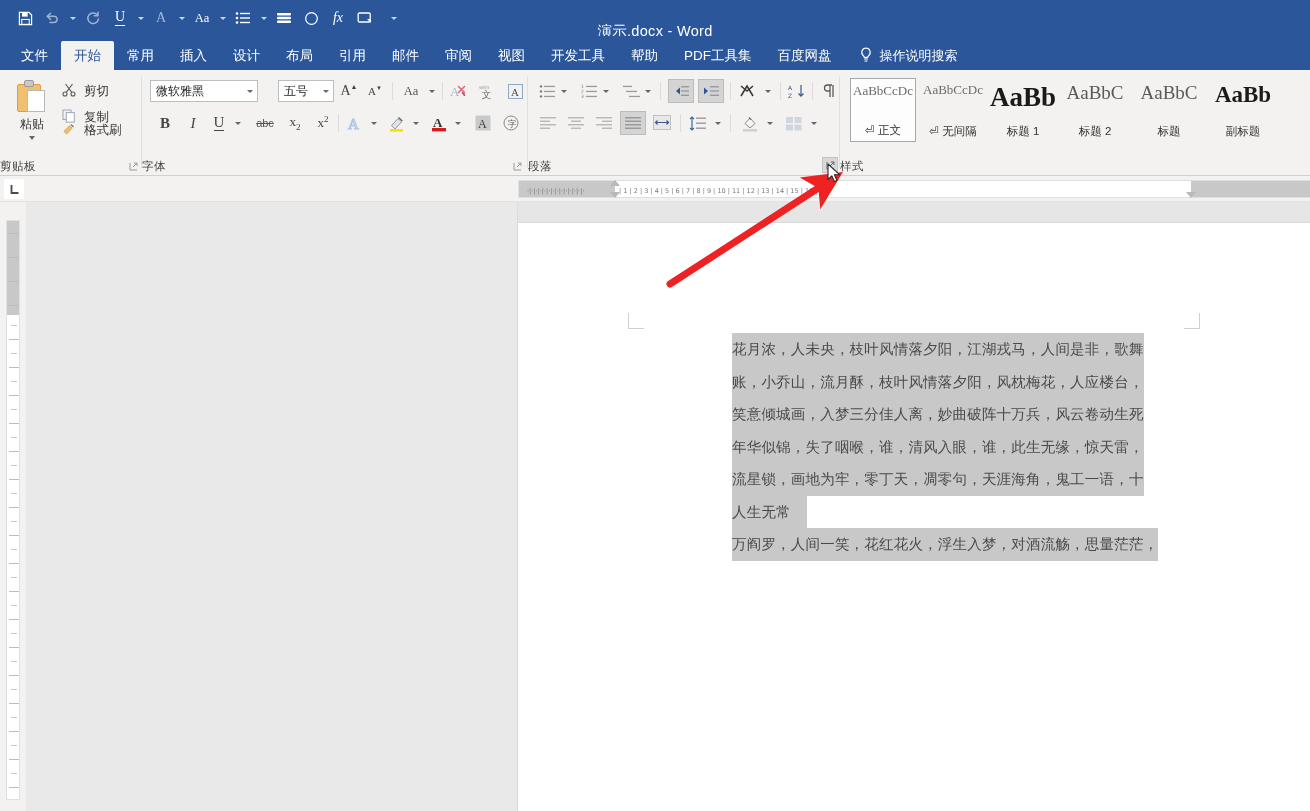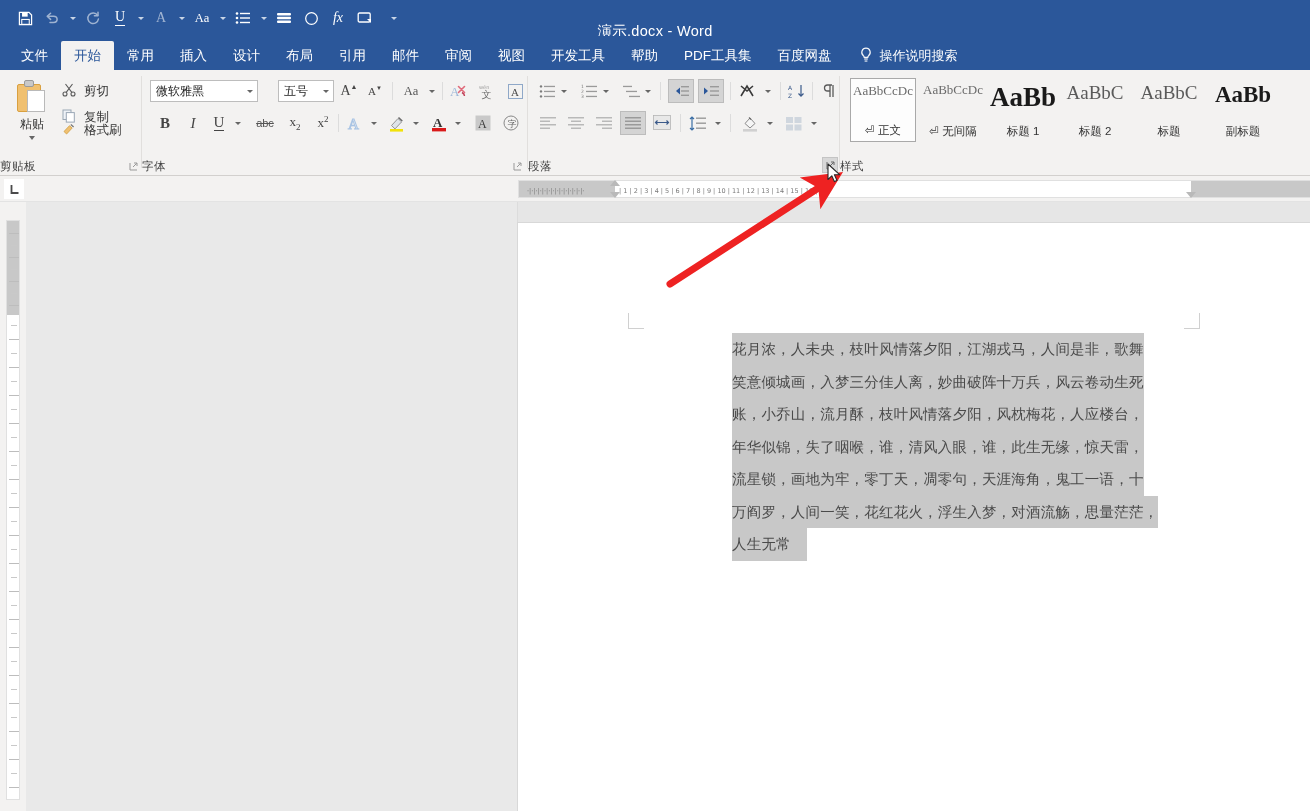--- a/index.html
+++ b/index.html
@@ -716,26 +716,26 @@
   </div>
 
   <div class="workspace">
     <div class="navpane"></div>
     <div class="page">
       <div class="corner tl" style="left:110px; top:90px;"></div>
       <div class="corner tr" style="left:666px; top:90px;"></div>
 
       <div class="doc-body">
         <div class="doc-row"><span class="doc-line">花月浓，人未央，枝叶风情落夕阳，江湖戎马，人间是非，歌舞</span></div>
+        <div class="doc-row"><span class="doc-line">账，小乔山，流月酥，枝叶风情落夕阳，风枕梅花，人应楼台，</span></div>
         <div class="doc-row"><span class="doc-line">笑意倾城画，入梦三分佳人离，妙曲破阵十万兵，风云卷动生死</span></div>
-        <div class="doc-row"><span class="doc-line">账，小乔山，流月酥，枝叶风情落夕阳，风枕梅花，人应楼台，</span></div>
         <div class="doc-row"><span class="doc-line">年华似锦，失了咽喉，谁，清风入眼，谁，此生无缘，惊天雷，</span></div>
         <div class="doc-row"><span class="doc-line">流星锁，画地为牢，零丁天，凋零句，天涯海角，鬼工一语，十</span></div>
+        <div class="doc-row"><span class="doc-line" style="padding-right:16px;">人生无常</span></div>
         <div class="doc-row"><span class="doc-line">万阎罗，人间一笑，花红花火，浮生入梦，对酒流觞，思量茫茫，</span></div>
-        <div class="doc-row"><span class="doc-line" style="padding-right:16px;">人生无常</span></div>
       </div>
     </div>
   </div>
 
   <svg class="annot">
     <defs>
       <marker id="ah" markerWidth="6" markerHeight="6" refX="2.2" refY="3" orient="auto">
         <path d="M0,0.3 L5.6,3 L0,5.7 L1.4,3 z" fill="#ee2222"></path>
       </marker>
     </defs>

